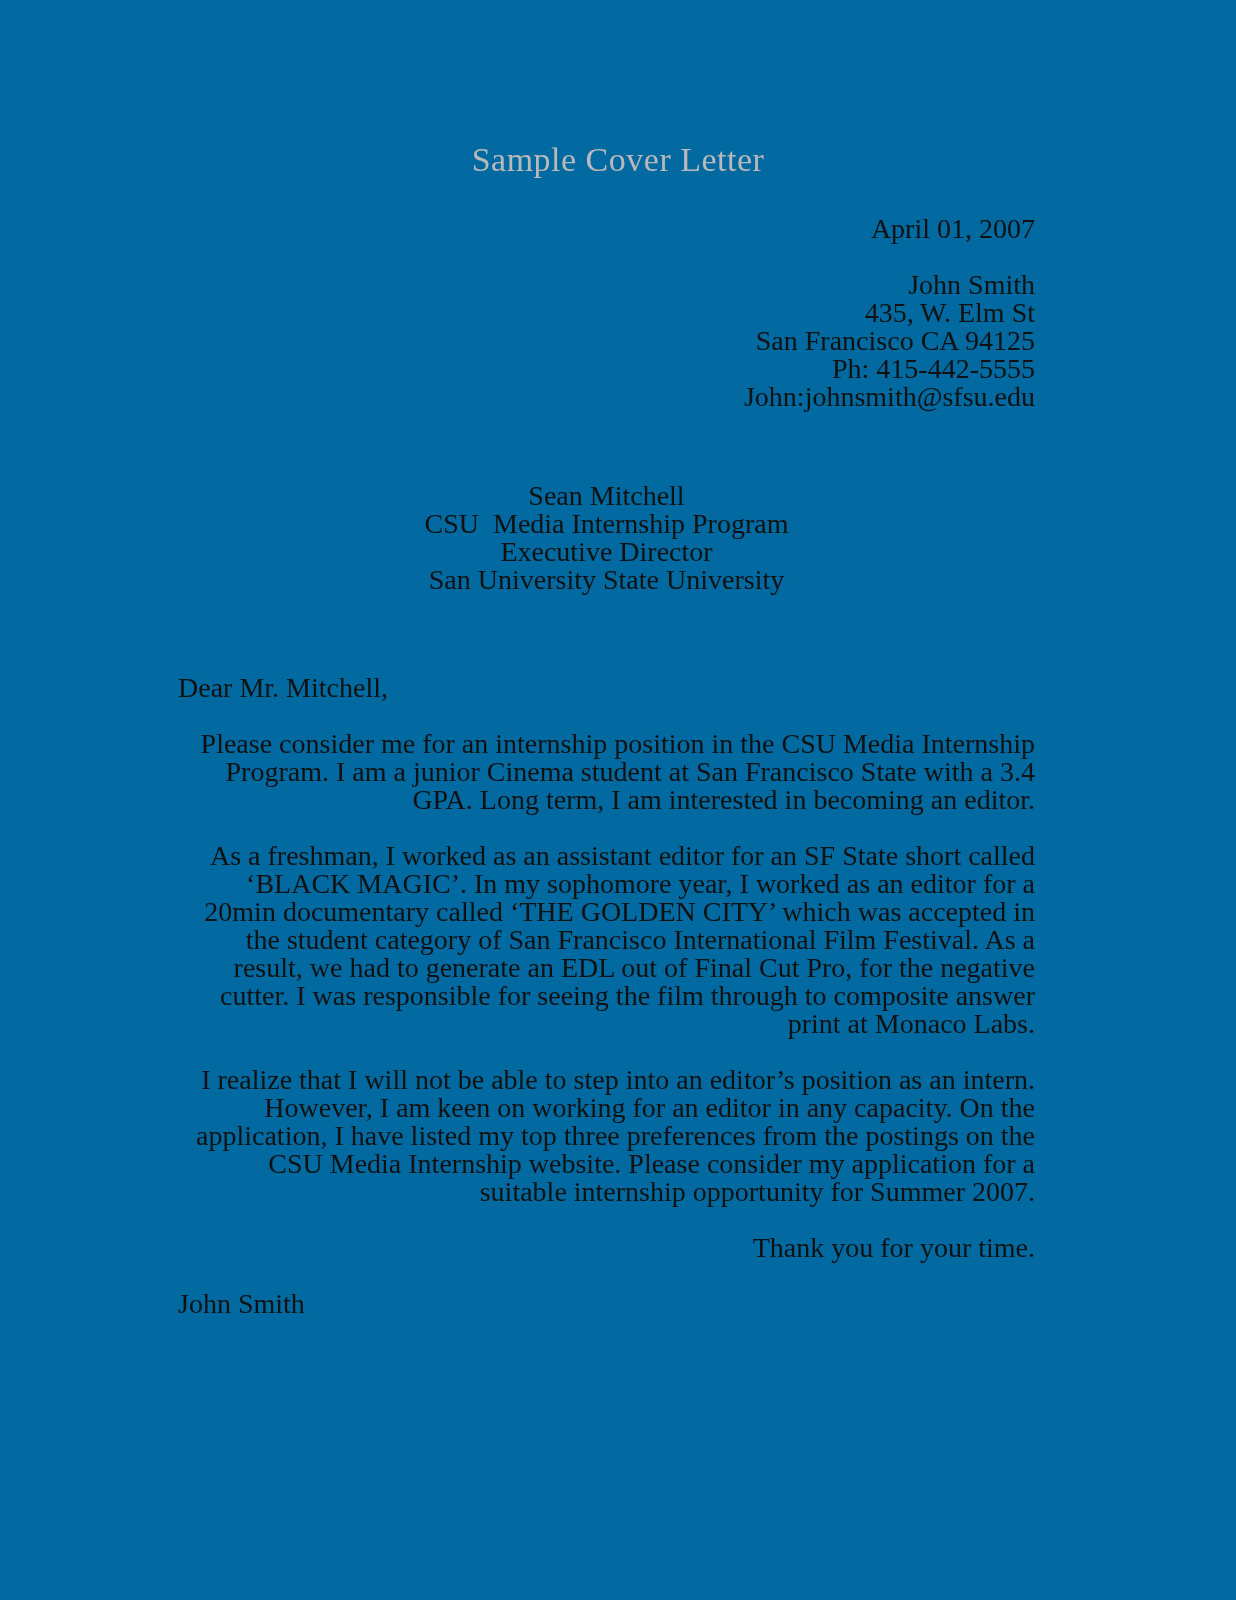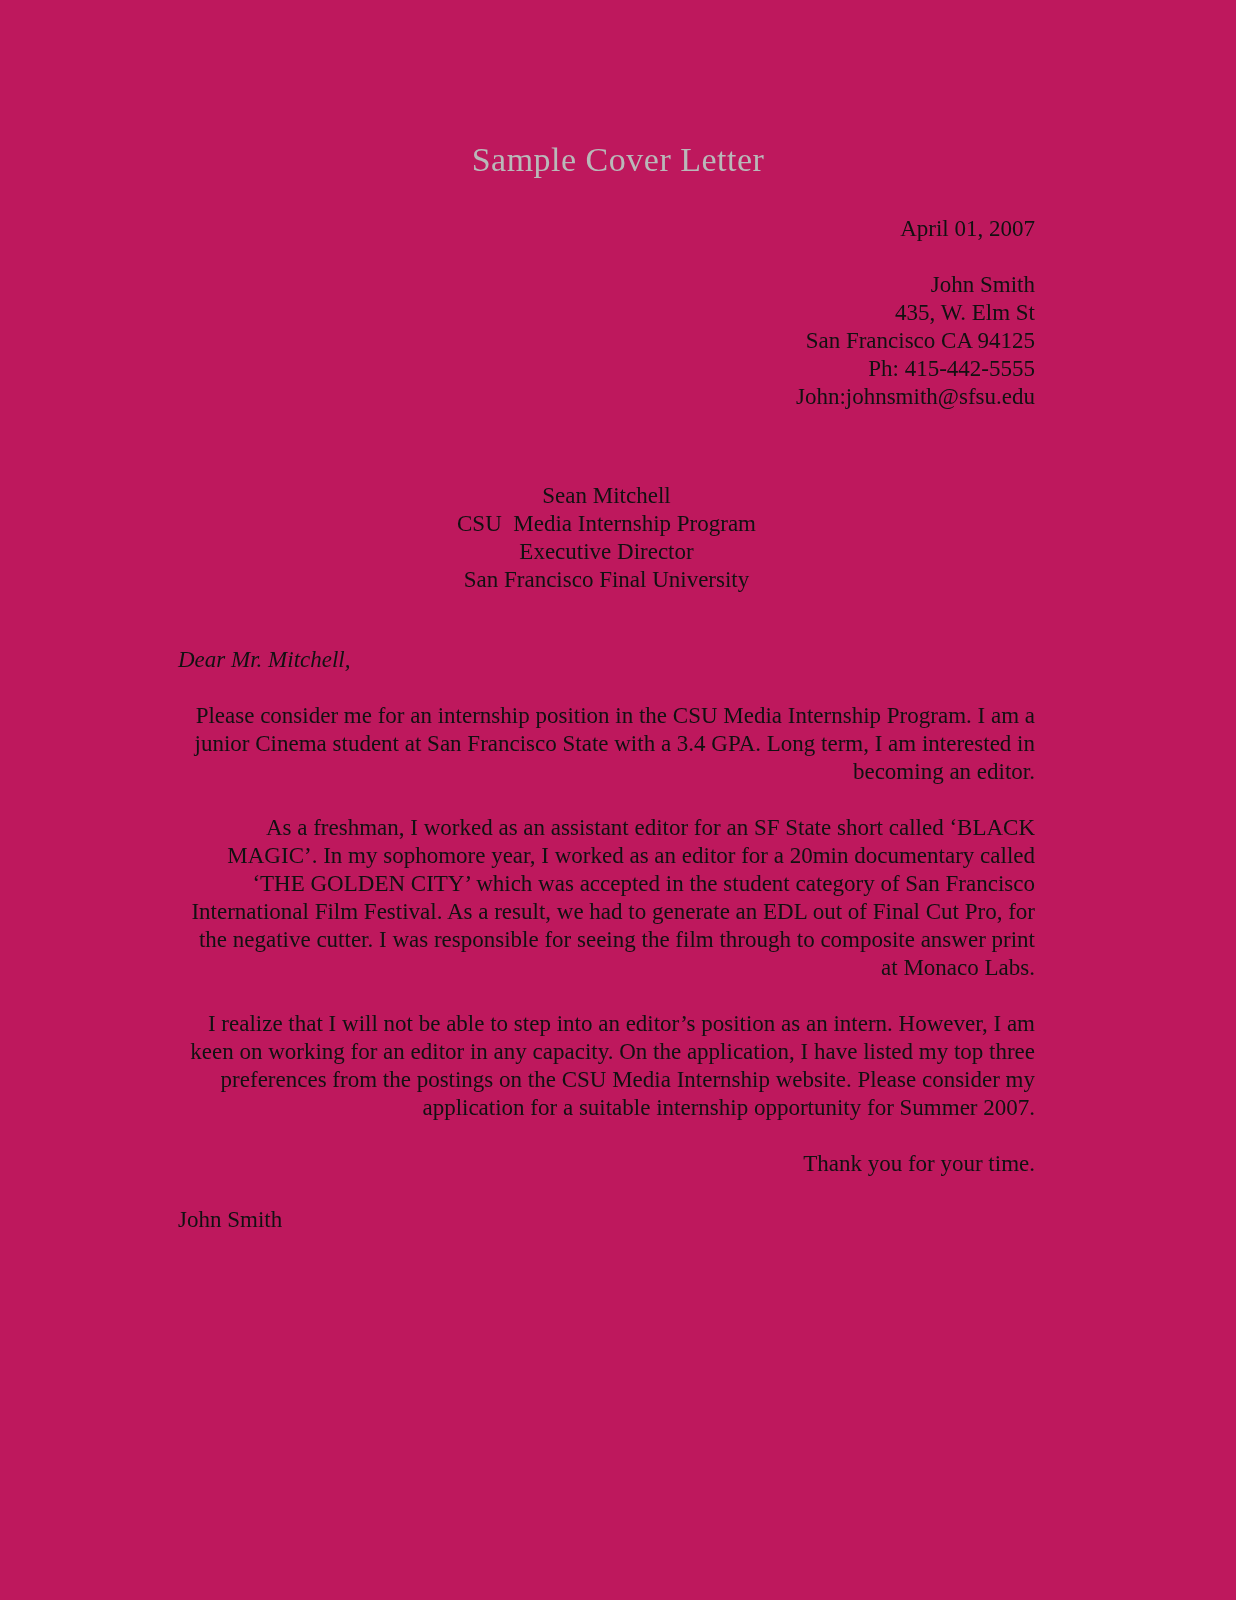--- a/index.html
+++ b/index.html
@@ -5,54 +5,54 @@
   * { margin: 0; padding: 0; box-sizing: border-box; }
 
   html, body {
     background: #ffffff;
   }
 
   .page {
     position: relative;
     width: 1236px;
     height: 1600px;
-    background: #be185d;
+    background: #0369a1;
     font-family: "Liberation Serif", "DejaVu Serif", serif;
     color: #111111;
     overflow: hidden;
   }
 
   .doc-title {
     margin-top: 140px;
     text-align: center;
     font-size: 34px;
     line-height: 40px;
     font-weight: normal;
     color: #b9b9b9;
     letter-spacing: 0.5px;
   }
 
   .content {
     margin-left: 178px;
     margin-right: 201px; 
-    font-size: 23px;
+    font-size: 28px;
     line-height: 28px;
   }
 
   .right-align { text-align: right; }
 
   .date-line { margin-top: 35px; }
 
   .sender-block { margin-top: 28px; }
 
   .recipient-block { margin-top: 71px; text-align: center; }
 
   .address-line { white-space: pre-wrap; }
 
-  .salutation { margin-top: 52px; font-style: italic; }
+  .salutation { margin-top: 80px; }
 
   .body-paragraph { margin-top: 28px; text-align: right; }
 
   .closing-block { margin-top: 28px; }
 </style>
 </head>
 <body>
 
 <div class="page">
 
@@ -67,21 +67,21 @@
       <div class="address-line">435, W. Elm St</div>
       <div class="address-line">San Francisco CA 94125</div>
       <div class="address-line">Ph: 415-442-5555</div>
       <div class="address-line">John:johnsmith@sfsu.edu</div>
     </div>
 
     <div class="recipient-block">
       <div class="address-line">Sean Mitchell</div>
       <div class="address-line">CSU  Media Internship Program</div>
       <div class="address-line">Executive Director</div>
-      <div class="address-line">San Francisco Final University</div>
+      <div class="address-line">San University State University</div>
     </div>
 
     <div class="salutation">Dear Mr. Mitchell,</div>
 
     <p class="body-paragraph">Please consider me for an internship position in the CSU Media Internship Program. I am a junior Cinema student at San Francisco State with a 3.4 GPA. Long term, I am interested in becoming an editor.</p>
     <p class="body-paragraph">As a freshman, I worked as an assistant editor for an SF State short called ‘BLACK MAGIC’. In my sophomore year, I worked as an editor for a 20min documentary called ‘THE GOLDEN CITY’ which was accepted in the student category of San Francisco International Film Festival. As a result, we had to generate an EDL out of Final Cut Pro, for the negative cutter. I was responsible for seeing the film through to composite answer print at Monaco Labs.</p>
     <p class="body-paragraph">I realize that I will not be able to step into an editor’s position as an intern. However, I am keen on working for an editor in any capacity. On the application, I have listed my top three preferences from the postings on the CSU Media Internship website. Please consider my application for a suitable internship opportunity for Summer 2007.</p>
     <p class="body-paragraph">Thank you for your time.</p>
 
     <div class="closing-block">

